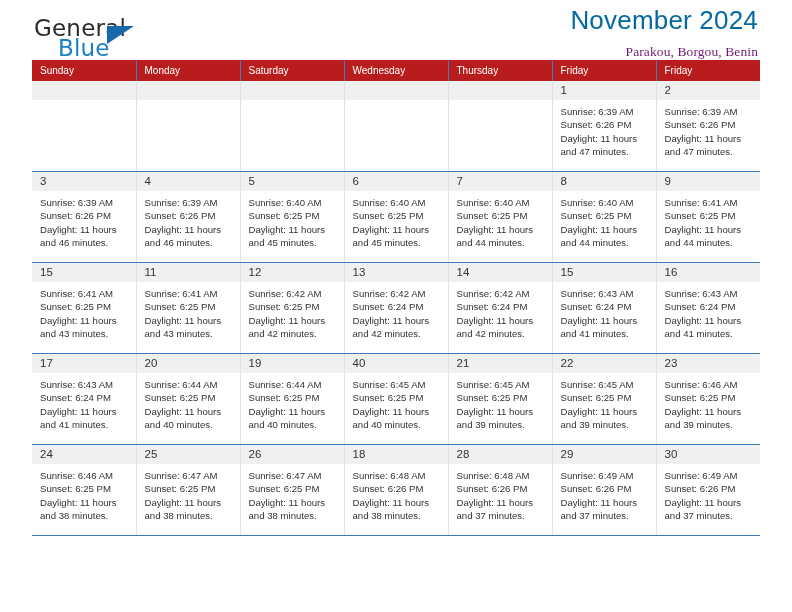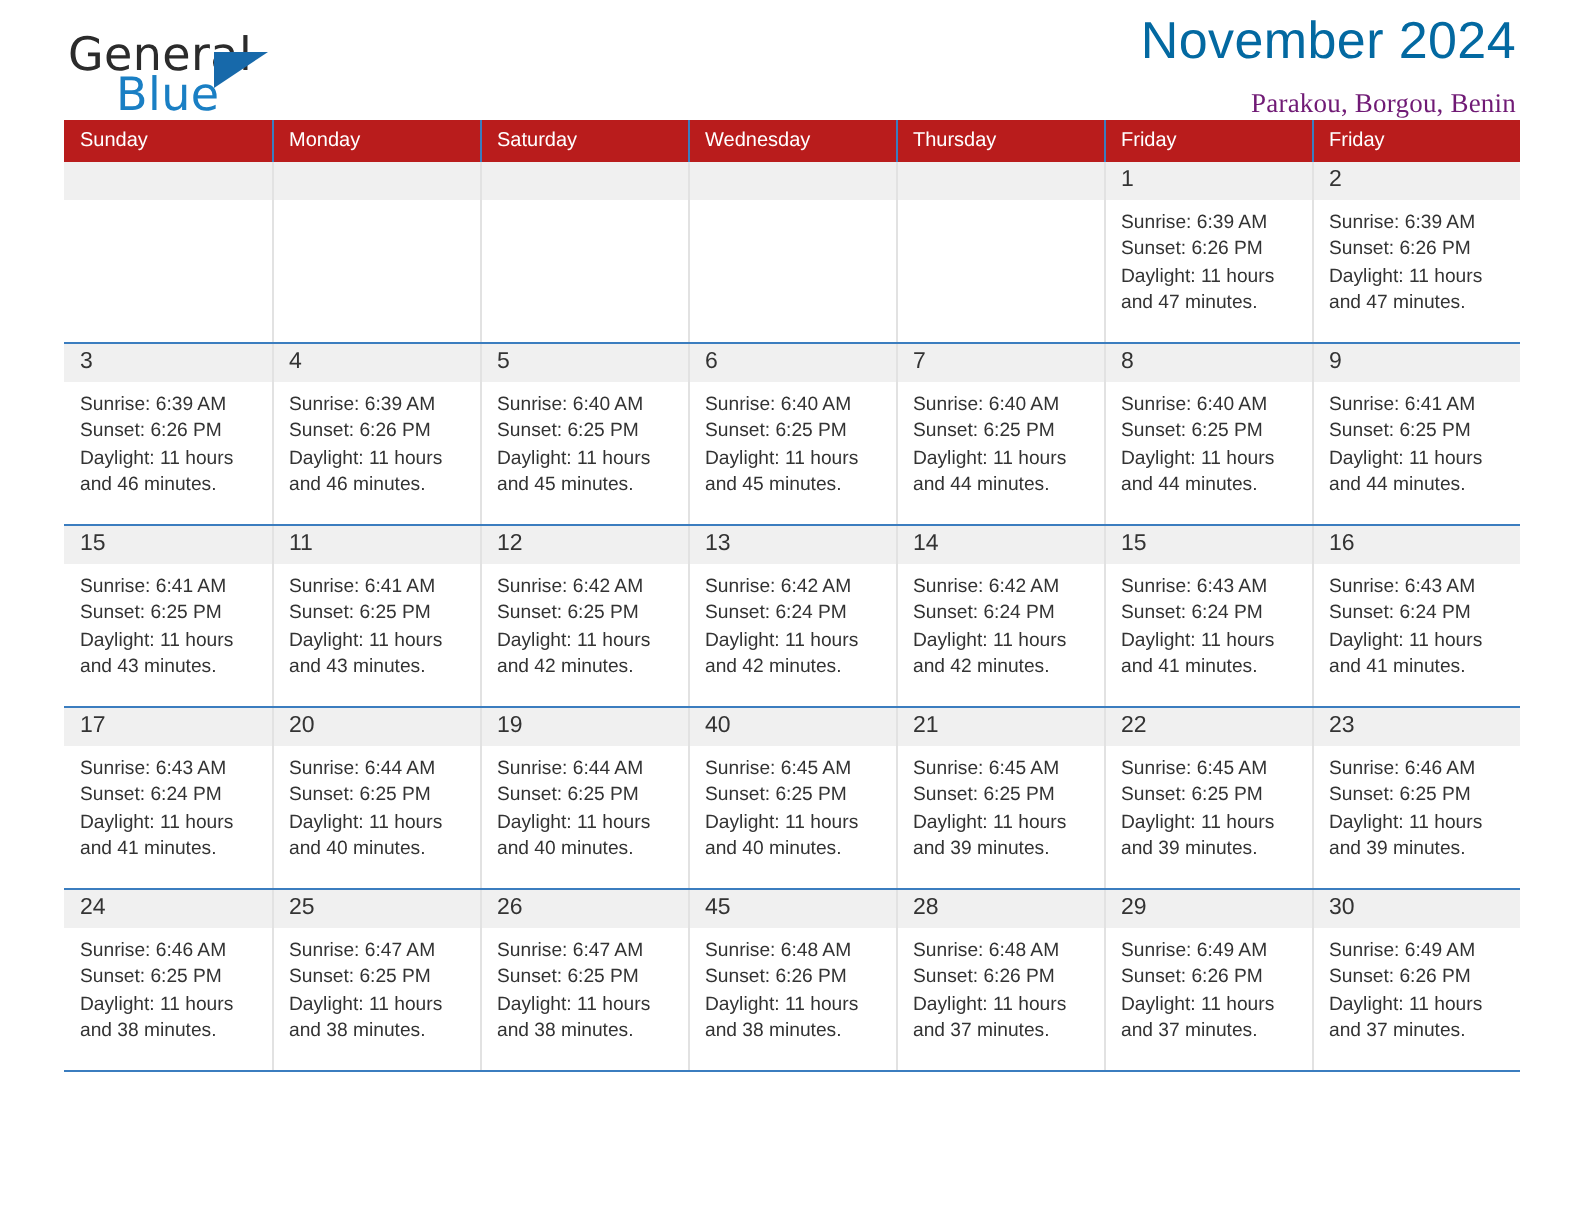--- a/index.html
+++ b/index.html
@@ -412,21 +412,21 @@
           <td>
             <span class="daynum">26</span>
             <div class="cell-body">
               <div>Sunrise: 6:47 AM</div>
               <div>Sunset: 6:25 PM</div>
               <div>Daylight: 11 hours</div>
               <div>and 38 minutes.</div>
             </div>
           </td>
           <td>
-            <span class="daynum">45</span>
+            <span class="daynum">18</span>
             <div class="cell-body">
               <div>Sunrise: 6:48 AM</div>
               <div>Sunset: 6:26 PM</div>
               <div>Daylight: 11 hours</div>
               <div>and 38 minutes.</div>
             </div>
           </td>
           <td>
             <span class="daynum">28</span>
             <div class="cell-body">

